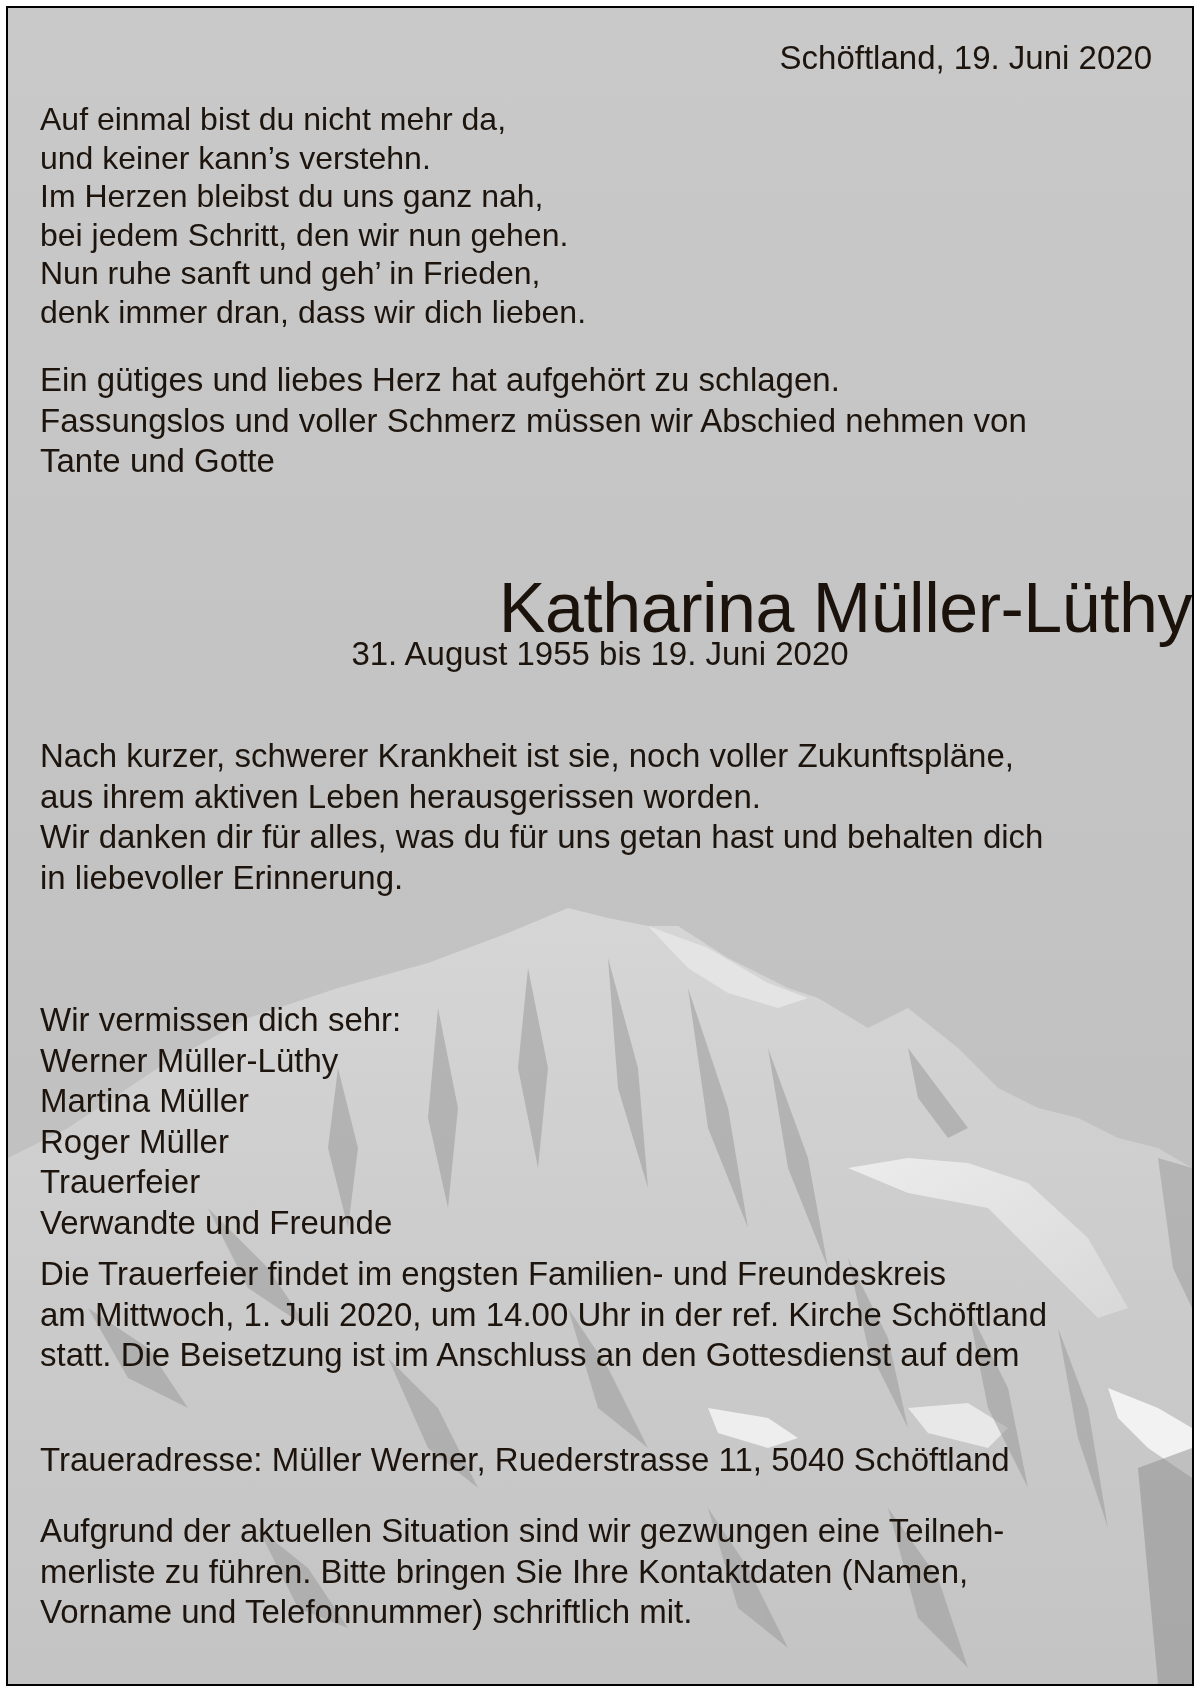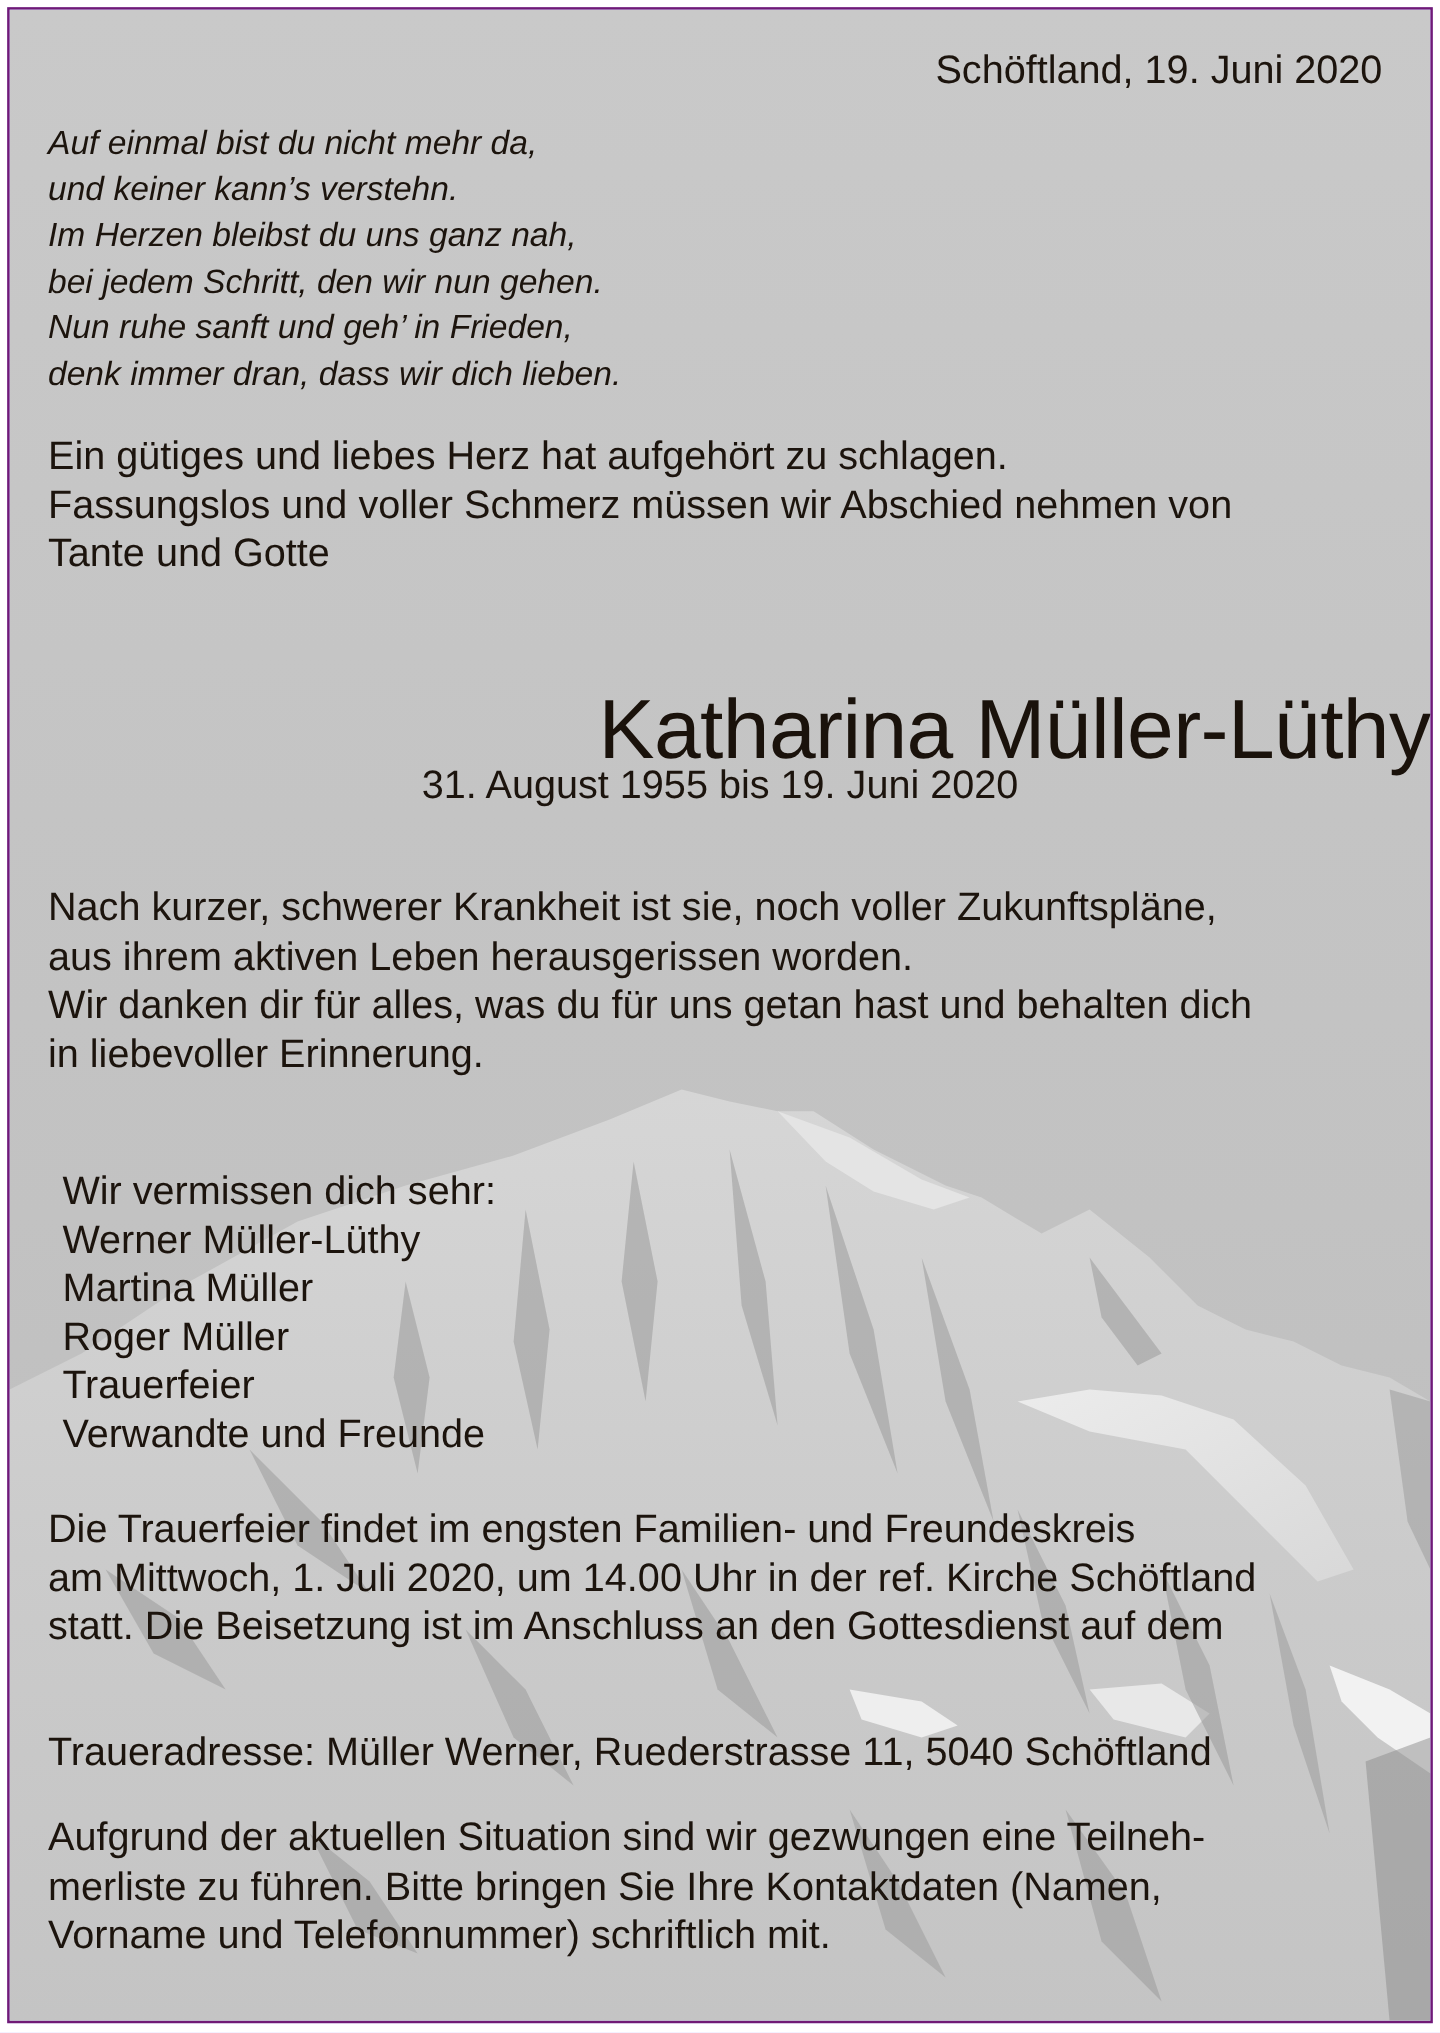--- a/index.html
+++ b/index.html
@@ -7,22 +7,22 @@
       width: 1200px; height: 1694px;
       background: #ffffff;
       position: relative;
       overflow: hidden;
       font-family: "Liberation Sans", "DejaVu Sans", sans-serif;
     }
     .frame {
       position: absolute;
       left: 6px; top: 6px;
       width: 1184px; height: 1676px;
-      border: 2px solid #701a75;
-      background: #c4b5fd;
+      border: 2px solid #000000;
+      background: #5eead4;
       overflow: hidden;
       box-sizing: content-box;
     }
     .bg-grad {
       position: absolute; inset: 0;
       background: linear-gradient(180deg, #c9c9c9 0%, #c4c4c4 40%, #c2c2c2 60%, #bcbcbc 100%);
     }
     .mountain {
       position: absolute; left: 0; top: 0;
       width: 1184px; height: 1676px;
@@ -34,23 +34,22 @@
     .place-date {
       position: absolute;
       right: 40px; top: 30px;
       font-size: 33px;
       line-height: 40px;
       margin: 0;
     }
     .poem {
       position: absolute;
       left: 32px; top: 92px;
-      font-size: 28px;
+      font-size: 32px;
       line-height: 38.5px;
-      font-style: italic;
       margin: 0;
     }
     .poem div { white-space: nowrap; }
     .block {
       position: absolute;
       left: 32px;
       font-size: 33px;
       line-height: 40.5px;
       margin: 0;
       white-space: nowrap;
@@ -69,21 +68,21 @@
     }
     .dates {
       position: absolute;
       left: 0; right: 0; top: 626px;
       text-align: center;
       font-size: 33px;
       line-height: 40px;
       margin: 0;
     }
     .tribute { top: 728px; }
-    .mourners { top: 964px; margin-left: 12px; }
+    .mourners { top: 992px; }
     .service { top: 1246px; }
     .address { top: 1432px; }
     .notice { top: 1503px; }
   </style>
 </head>
 <body>
 
 <div class="frame">
   <div class="bg-grad"></div>
 

